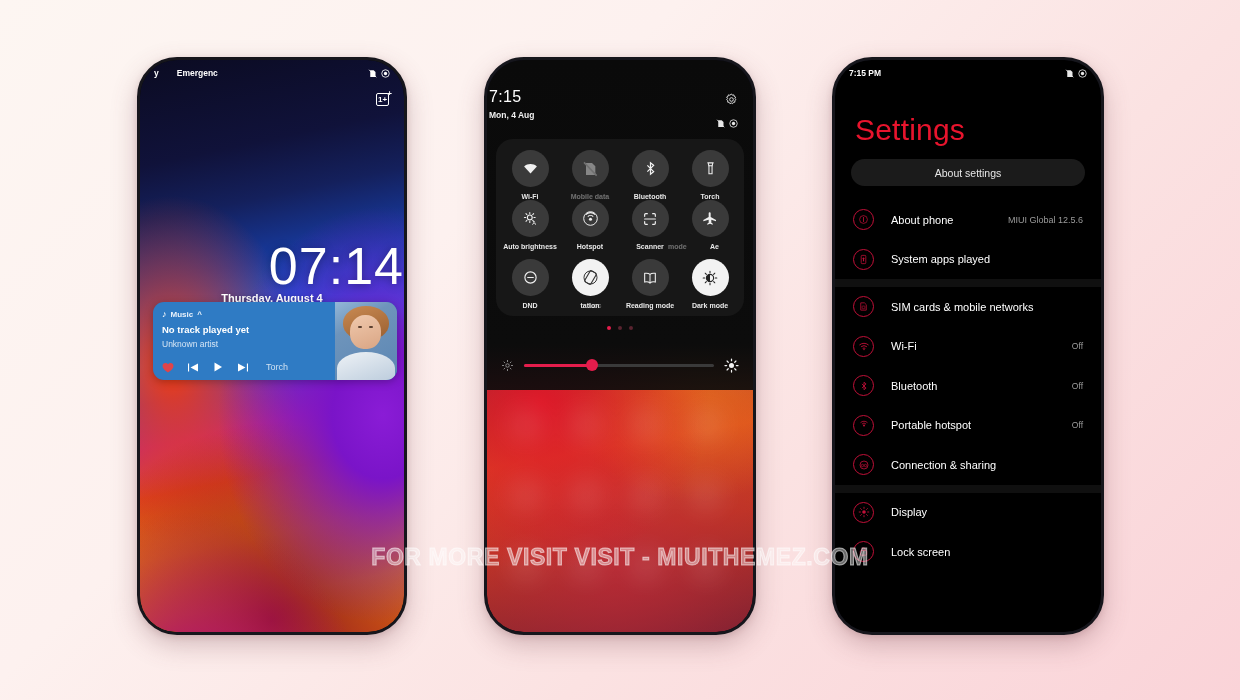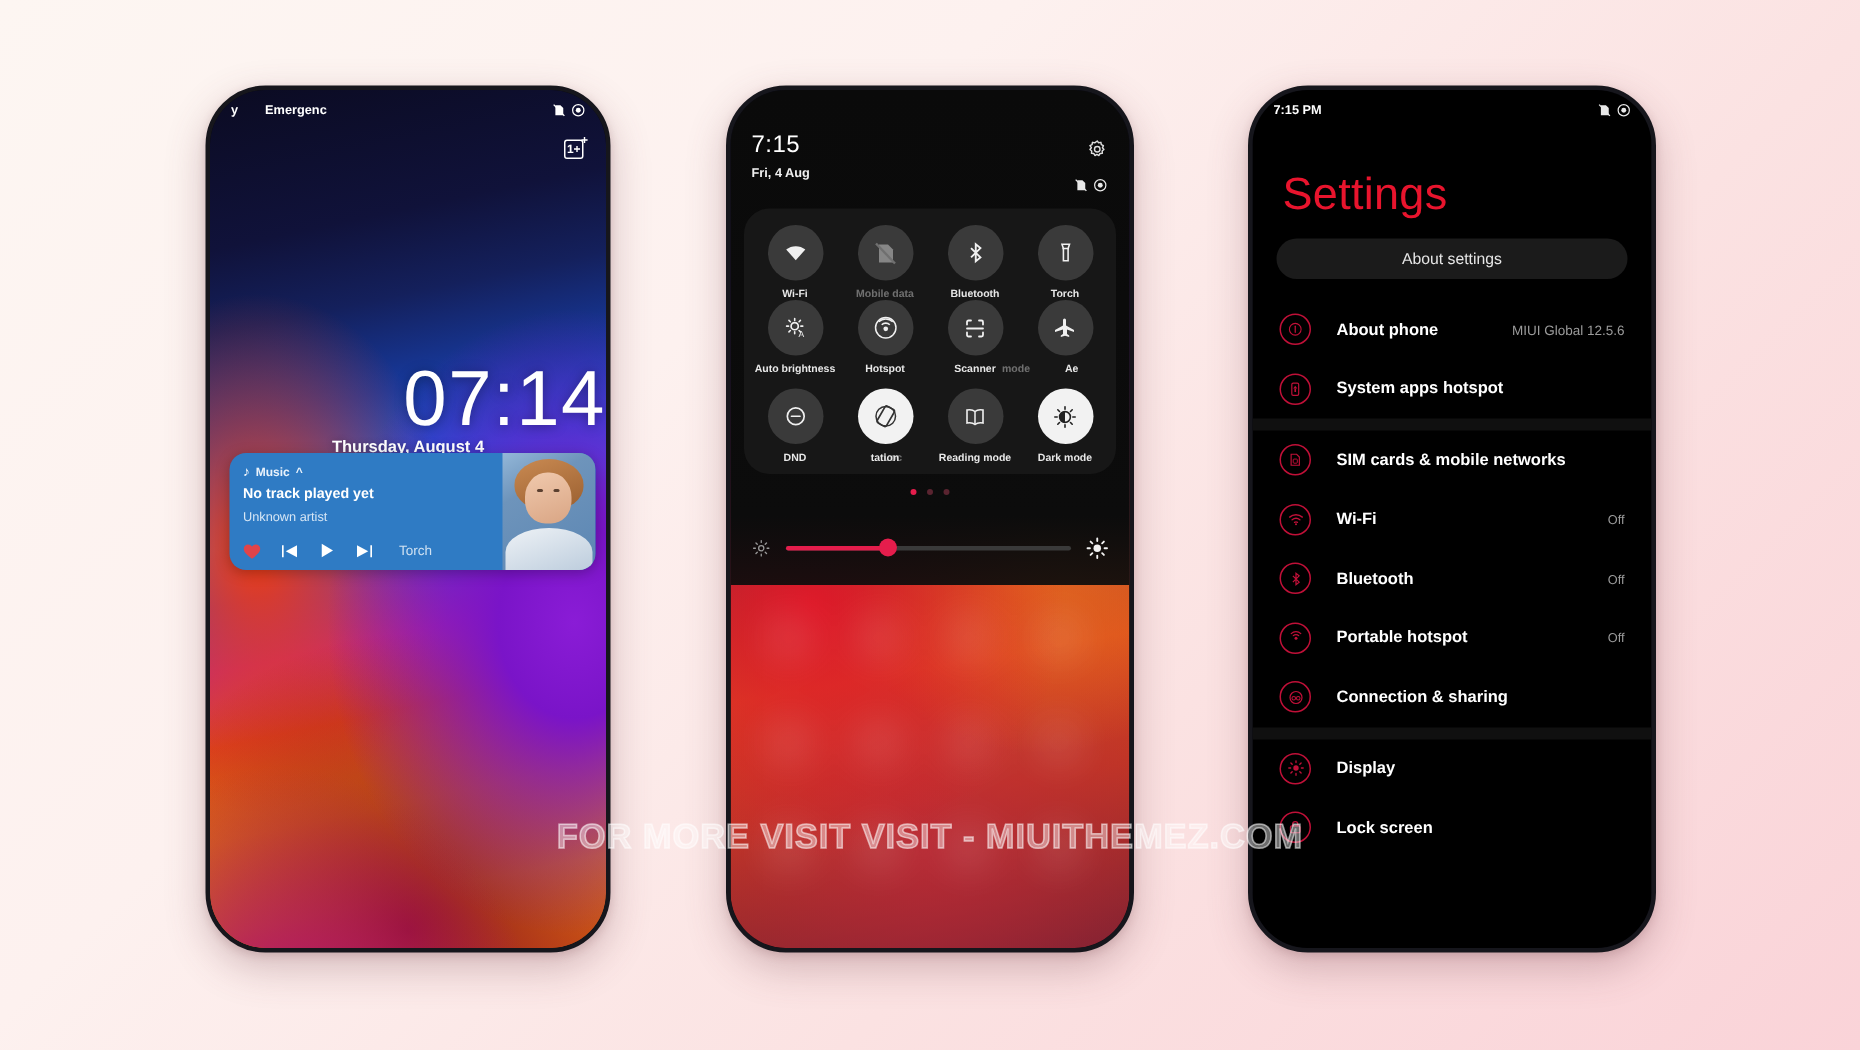--- a/index.html
+++ b/index.html
@@ -102,21 +102,21 @@
       linear-gradient(170deg,#0a0a14 0%, #15102a 22%, #3a1440 34%, #8e2a34 50%, #d9501c 66%, #c0391f 80%, #6b1f2e 100%);
     filter: blur(0.3px);
   }
   .blurdots { position:absolute; inset:0; filter: blur(11px); opacity:.55; }
   .blurdots i { position:absolute; width:34px; height:34px; border-radius:9px; background:rgba(255,255,255,.16); }
   .cc-panel {
     position:absolute; left:0; right:0; top:0; height:330px;
     background: linear-gradient(180deg, #0a0a0a 0%, #0c0c0c 86%, rgba(12,12,12,.92) 100%);
     z-index:5;
   }
-  .cc-head { position:absolute; left:14px; top:28px; color:#fff; }
+  .cc-head { position:absolute; left:2px; top:28px; color:#fff; }
   .cc-time { font-size:16px; font-weight:400; letter-spacing:.3px; }
   .cc-date { font-size:8.5px; font-weight:bold; margin-top:4px; color:#f0f0f0; }
   .cc-gear { position:absolute; right:15px; top:33px; }
   .cc-sb { position:absolute; right:15px; top:59px; display:flex; gap:4px; align-items:center; }
 
   .cc-card {
     position:absolute; left:9px; right:9px; top:79px; height:177px;
     background:#171717; border-radius:17px;
   }
   .tiles { display:grid; grid-template-columns: repeat(4,1fr); row-gap:0; padding:11px 4px 0 4px; }
@@ -143,21 +143,21 @@
   .set-title { position:absolute; left:20px; top:53px; font-size:30px; color:#e8142d; font-weight:400; letter-spacing:.2px; }
   .search {
     position:absolute; left:16px; right:16px; top:99px; height:27px;
     background:#1b1b1b; border-radius:14px; display:flex; align-items:center; justify-content:center;
     color:#e6e6e6; font-size:10.5px;
   }
   .set-list { position:absolute; left:0; right:0; top:140px; bottom:0; }
   .srow { height:39.5px; display:flex; align-items:center; padding:0 18px; }
   .srow .sico { width:21px; height:21px; border-radius:50%; border:1.3px solid #c01038;
     display:flex; align-items:center; justify-content:center; flex:0 0 auto; }
-  .srow .stext { margin-left:17px; color:#fff; font-size:11px; font-weight:bold; }
+  .srow .stext { margin-left:17px; color:#fff; font-size:11px; font-weight:normal; }
   .srow .sval { margin-left:auto; color:#9b9b9b; font-size:8.5px; }
   .srow .sval.big { font-size:9px; }
   .sdiv { height:8px; background:#101010; }
 
   
   .watermark {
     position:absolute; left:0; right:0; top:544px; text-align:center;
     font-size:23px; font-weight:bold; letter-spacing:.6px;
     color:rgba(255,255,255,.42);
     -webkit-text-stroke: 1px rgba(255,255,255,.55);
@@ -245,21 +245,21 @@
         <i style="left:202px; top:418px;"></i>
       <i style="left:22px;  top:488px;"></i>
         <i style="left:82px;  top:488px;"></i>
       <i style="left:142px; top:488px;"></i>
         <i style="left:202px; top:488px;"></i>
     </div>
 
     <div class="cc-panel">
       <div class="cc-head">
         <div class="cc-time">7:15</div>
-        <div class="cc-date">Fri, 4 Aug</div>
+        <div class="cc-date">Mon, 4 Aug</div>
       </div>
       <svg class="cc-gear" width="13" height="13" viewBox="0 0 24 24">
         <circle cx="12" cy="12" r="3.4" fill="none" stroke="#ddd" stroke-width="1.8"></circle>
         <path fill="none" stroke="#ddd" stroke-width="1.8" stroke-linejoin="round" d="M12 1.8l1.7 2.3 2.8-.6.5 2.8 2.6 1.2-1.2 2.6 1.8 2.2-2.2 1.8.3 2.8-2.8.3-1.4 2.5-2.5-1.3-2.5 1.3-1.4-2.5-2.8-.3.3-2.8-2.2-1.8 1.8-2.2L3 7.5l2.6-1.2.5-2.8 2.8.6z"></path>
       </svg>
       <div class="cc-sb">
         <svg class="ico-nosim" viewBox="0 0 24 24">
           <path fill="#e8e8e8" d="M6 3h9l5 5v13H6z"></path>
             <path stroke="#e8e8e8" stroke-width="2.4" d="M3 2l19 20"></path>
         </svg>
@@ -474,21 +474,21 @@
       </div>
 
       <div class="srow">
         <div class="sico">
           <svg width="11" height="11" viewBox="0 0 24 24">
               <rect x="7" y="3" width="10" height="18" rx="2" fill="none" stroke="#c01038" stroke-width="1.7"></rect>
               <path fill="#c01038" d="M12 7l3 4h-6z"></path>
               <rect x="10.8" y="11" width="2.4" height="5" fill="#c01038"></rect>
             </svg>
         </div>
-        <div class="stext">System apps hotspot</div>
+        <div class="stext">System apps played</div>
       </div>
 
 
       <div class="sdiv"></div>
 
       <div class="srow">
         <div class="sico">
           <svg width="11" height="11" viewBox="0 0 24 24">
               <path fill="none" stroke="#c01038" stroke-width="1.7" d="M6 4h8l4 4v12H6z"></path>
               <rect x="9" y="11" width="6" height="6" rx="1.2" fill="none" stroke="#c01038" stroke-width="1.4"></rect>

